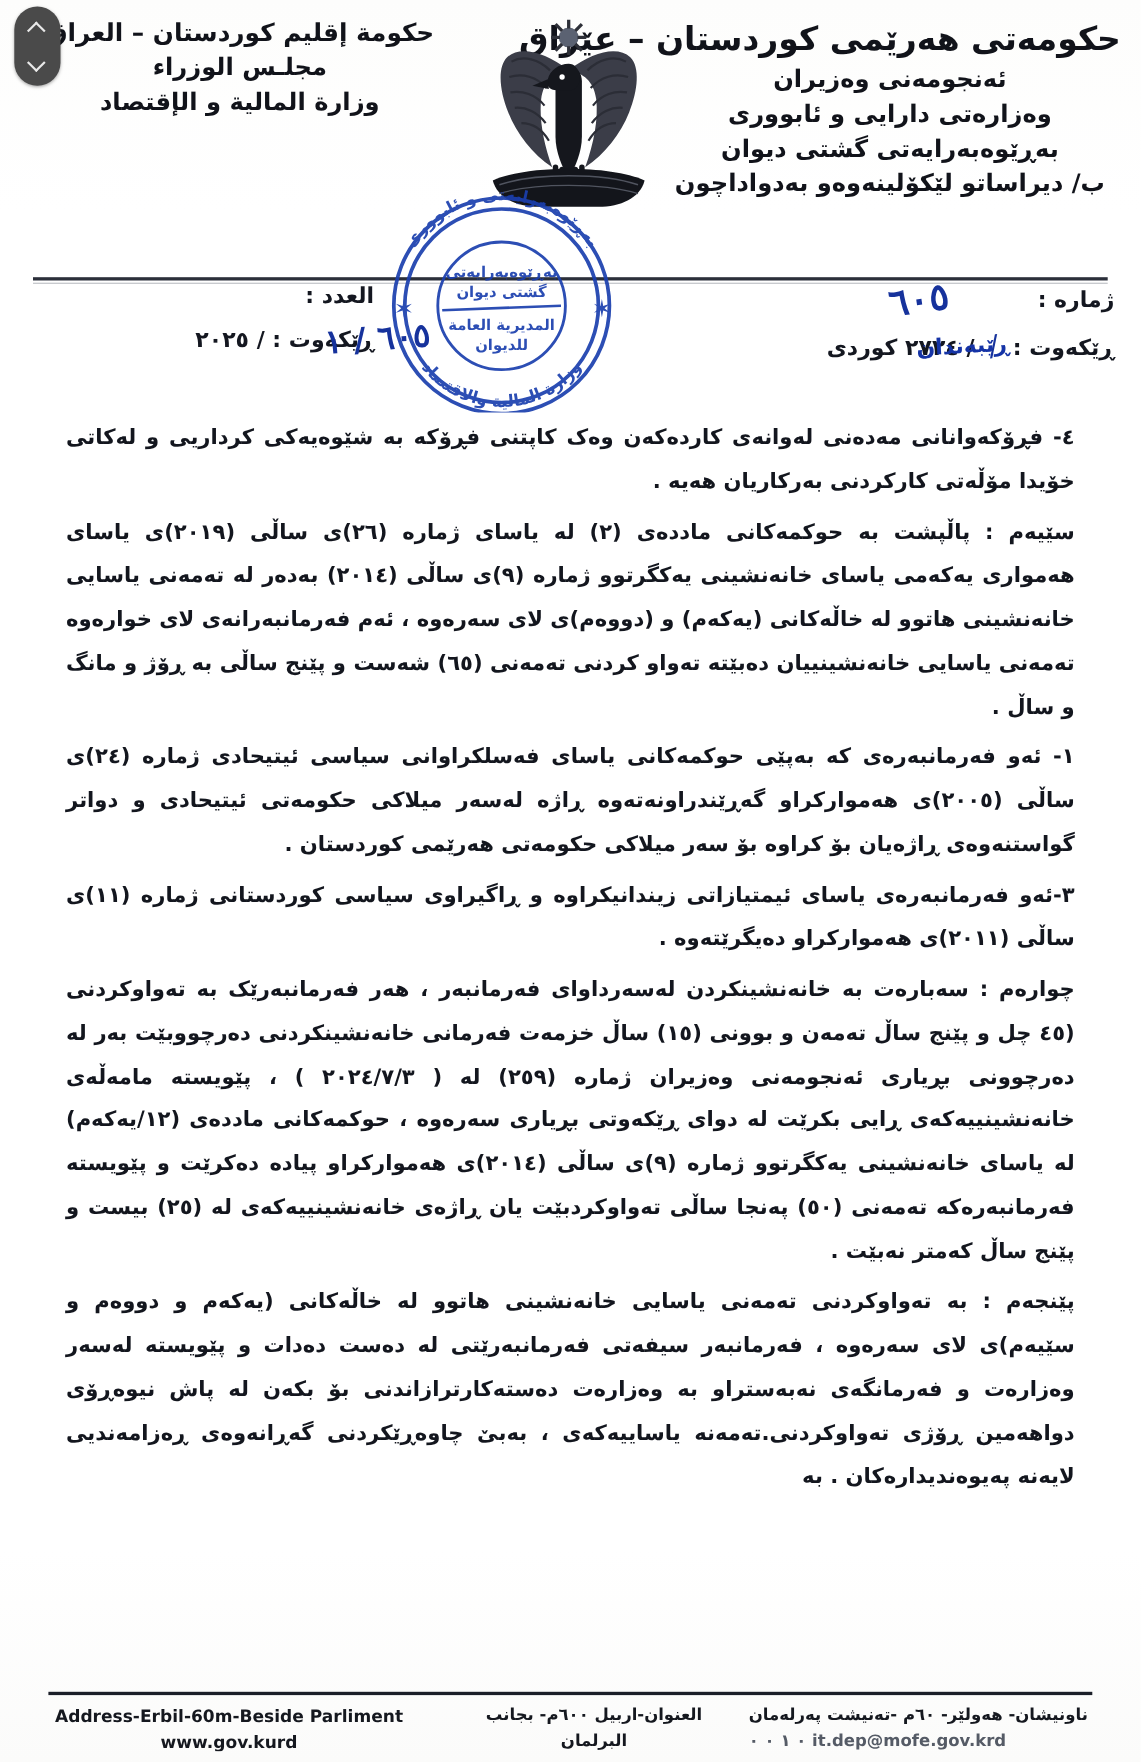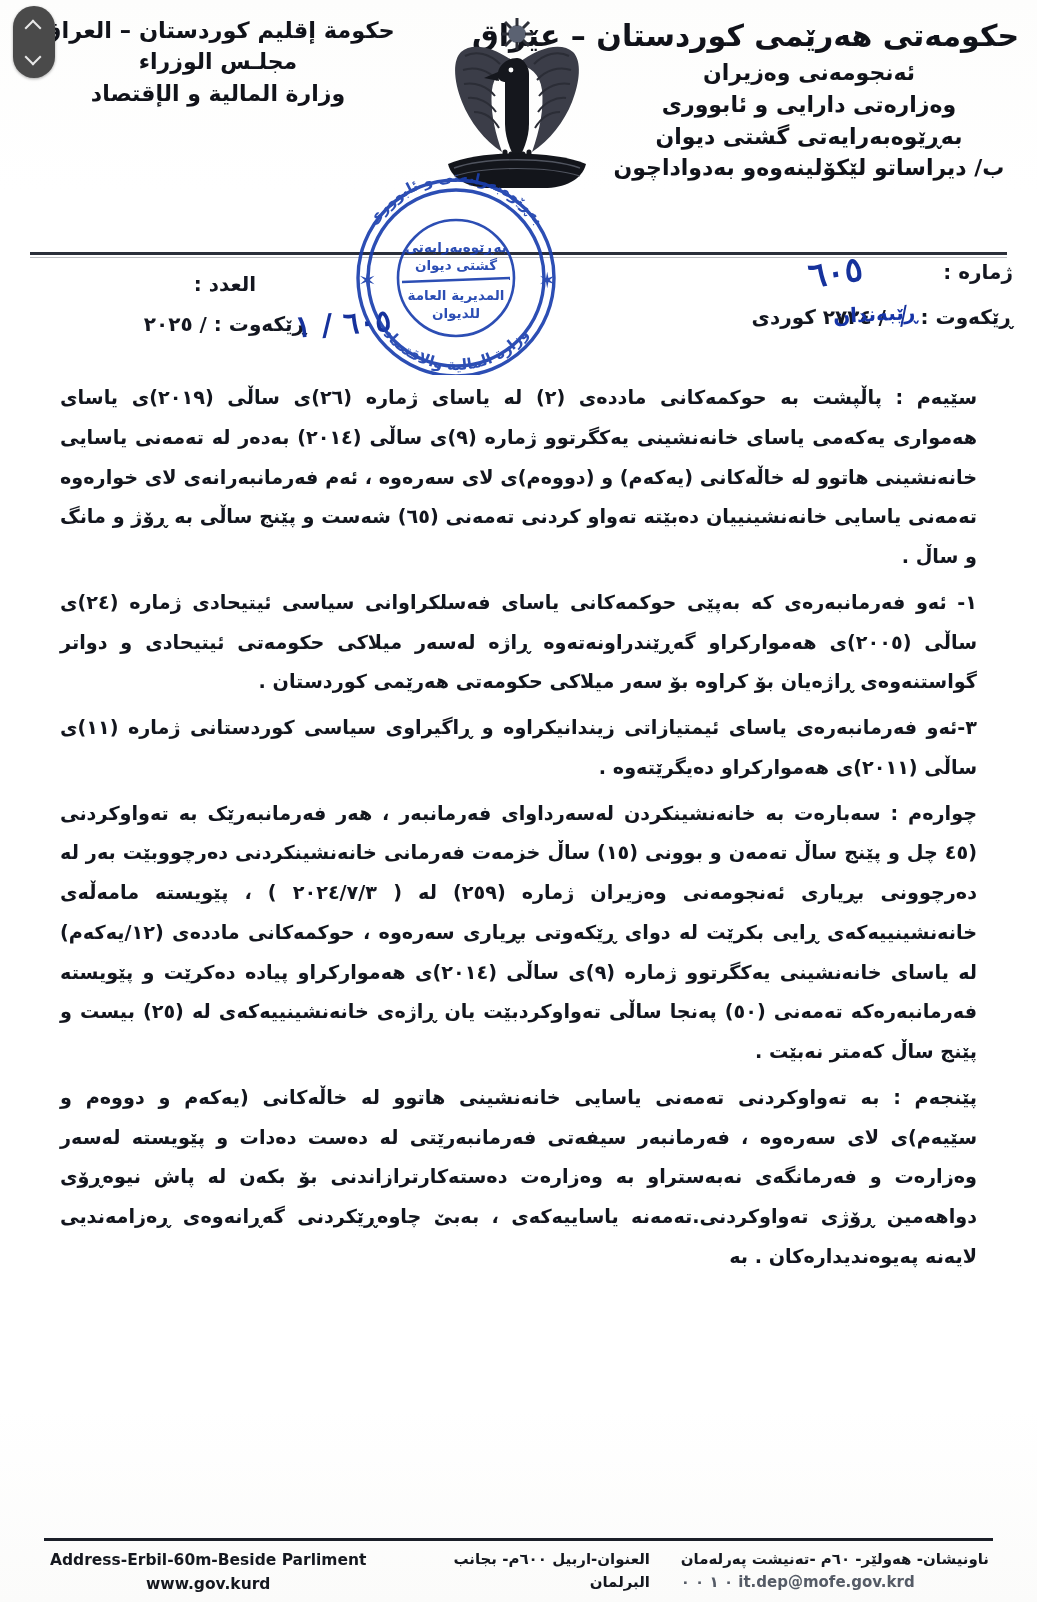--- a/index.html
+++ b/index.html
@@ -52,21 +52,21 @@
     position:absolute;left:30px;right:30px;top:252px;height:0;
     border-top:3px solid #2b2f3a;
   }
   .rule::after{
     content:"";position:absolute;left:0;right:0;top:2px;height:1px;
     background:rgba(60,65,80,.35);
   }
   
   .meta{position:absolute;top:256px;left:0;right:0;height:110px;direction:rtl;}
   .meta-ku{position:absolute;right:24px;top:4px;text-align:right;width:330px;}
-  .meta-ar{position:absolute;left:110px;top:16px;text-align:center;width:230px;direction:rtl;}
+  .meta-ar{position:absolute;left:110px;top:0;text-align:right;width:230px;direction:rtl;}
   .meta-line{font-size:20px;font-weight:bold;color:#141720;margin-bottom:16px;white-space:nowrap;}
   .meta-line .lbl{display:inline-block;}
   .hand{
     font-family:"DejaVu Serif","Liberation Serif",serif;
     color:#16329c;font-weight:normal;font-size:26px;
     display:inline-block;transform:rotate(-6deg);padding:0 6px;
   }
   .hand-sig{
     position:absolute;right:96px;top:42px;color:#1533a6;
     font-size:20px;font-weight:bold;transform:rotate(-3deg);
@@ -94,21 +94,21 @@
     font-weight:bold;
   }
   .body p{margin:0 0 6px 0;text-align:justify;text-justify:inter-word;}
   
   .foot-rule{
     position:absolute;left:44px;right:44px;top:1538px;height:0;
     border-top:3px solid #1b1f29;
   }
   .footer{position:absolute;left:0;right:0;top:1546px;height:56px;font-weight:bold;}
   .f-en{position:absolute;left:50px;top:2px;font-size:15.5px;color:#15181f;line-height:1.55;text-align:center;}
-  .f-ar{position:absolute;left:430px;top:2px;font-size:15px;color:#15181f;direction:rtl;text-align:right;line-height:1.55;width:220px;}
+  .f-ar{position:absolute;left:430px;top:2px;font-size:15px;color:#15181f;direction:rtl;text-align:center;line-height:1.55;width:220px;}
   .f-ku{position:absolute;right:48px;top:2px;font-size:15px;color:#15181f;direction:rtl;text-align:left;line-height:1.55;}
   .f-dim{color:#555b66;}
   .f-clip{overflow:hidden;height:46px;}
 </style>
 </head>
 <body>
 
 <div class="page">
 
   <div class="scroll-pill">
@@ -246,20 +246,21 @@
         <text x="128" y="92">بەڕێوەبەرایەتی</text>
         <text x="128" y="110">گشتی دیوان</text>
         <text x="128" y="140">المديرية العامة</text>
         <text x="128" y="158">للديوان</text>
       </g>
       <line x1="74" y1="122" x2="182" y2="118" stroke="#1b3fae" stroke-width="2.4"></line>
     </svg>
   </div>
 
   <div class="body">
+    <p>٤- فڕۆکەوانانی مەدەنی لەوانەی کاردەکەن وەک کاپتنی فڕۆکە بە شێوەیەکی کرداریی و لەکاتی خۆیدا مۆڵەتی کارکردنی بەرکاریان هەیە .</p>
     <p>سێیەم : پاڵپشت بە حوکمەکانی ماددەی (٢) لە یاسای ژماره (٢٦)ی ساڵی (٢٠١٩)ی یاسای هەمواری یەکەمی یاسای خانەنشینی یەکگرتوو ژماره (٩)ی ساڵی (٢٠١٤) بەدەر لە تەمەنی یاسایی خانەنشینی هاتوو لە خاڵەکانی (یەکەم) و (دووەم)ی لای سەرەوە ، ئەم فەرمانبەرانەی لای خوارەوە تەمەنی یاسایی خانەنشینییان دەبێتە تەواو کردنی تەمەنی (٦٥) شەست و پێنج ساڵی بە ڕۆژ و مانگ و ساڵ .</p>
     <p>١- ئەو فەرمانبەرەی کە بەپێی حوکمەکانی یاسای فەسلکراوانی سیاسی ئیتیحادی ژماره (٢٤)ی ساڵی (٢٠٠٥)ی هەموارکراو گەڕێندراونەتەوە ڕاژە لەسەر میلاکی حکومەتی ئیتیحادی و دواتر گواستنەوەی ڕاژەیان بۆ کراوە بۆ سەر میلاکی حکومەتی هەرێمی کوردستان .</p>
     <p>٣-ئەو فەرمانبەرەی یاسای ئیمتیازاتی زیندانیکراوە و ڕاگیراوی سیاسی کوردستانی ژماره (١١)ی ساڵی (٢٠١١)ی هەموارکراو دەیگرێتەوە .</p>
     <p>چوارەم : سەبارەت بە خانەنشینکردن لەسەرداوای فەرمانبەر ، هەر فەرمانبەرێک بە تەواوکردنی (٤٥ چل و پێنج ساڵ تەمەن و بوونی (١٥) ساڵ خزمەت فەرمانی خانەنشینکردنی دەرچووبێت بەر لە دەرچوونی بڕیاری ئەنجومەنی وەزیران ژماره (٢٥٩) لە ( ٢٠٢٤/٧/٣ ) ، پێویستە مامەڵەی خانەنشینییەکەی ڕایی بکرێت لە دوای ڕێکەوتی بڕیاری سەرەوە ، حوکمەکانی ماددەی (١٢/یەکەم) لە یاسای خانەنشینی یەکگرتوو ژماره (٩)ی ساڵی (٢٠١٤)ی هەموارکراو پیادە دەکرێت و پێویستە فەرمانبەرەکە تەمەنی (٥٠) پەنجا ساڵی تەواوکردبێت یان ڕاژەی خانەنشینییەکەی لە (٢٥) بیست و پێنج ساڵ کەمتر نەبێت .</p>
     <p>پێنجەم : بە تەواوکردنی تەمەنی یاسایی خانەنشینی هاتوو لە خاڵەکانی (یەکەم و دووەم و سێیەم)ی لای سەرەوە ، فەرمانبەر سیفەتی فەرمانبەرێتی لە دەست دەدات و پێویستە لەسەر وەزارەت و فەرمانگەی نەبەستراو بە وەزارەت دەستەکارترازاندنی بۆ بکەن لە پاش نیوەڕۆی دواهەمین ڕۆژی تەواوکردنی.تەمەنە یاساییەکەی ، بەبێ چاوەڕێکردنی گەڕانەوەی ڕەزامەندیی لایەنە پەیوەندیدارەکان . بە</p>
   </div>
 
   <div class="foot-rule"></div>
   <div class="footer f-clip">
     <div class="f-en">

